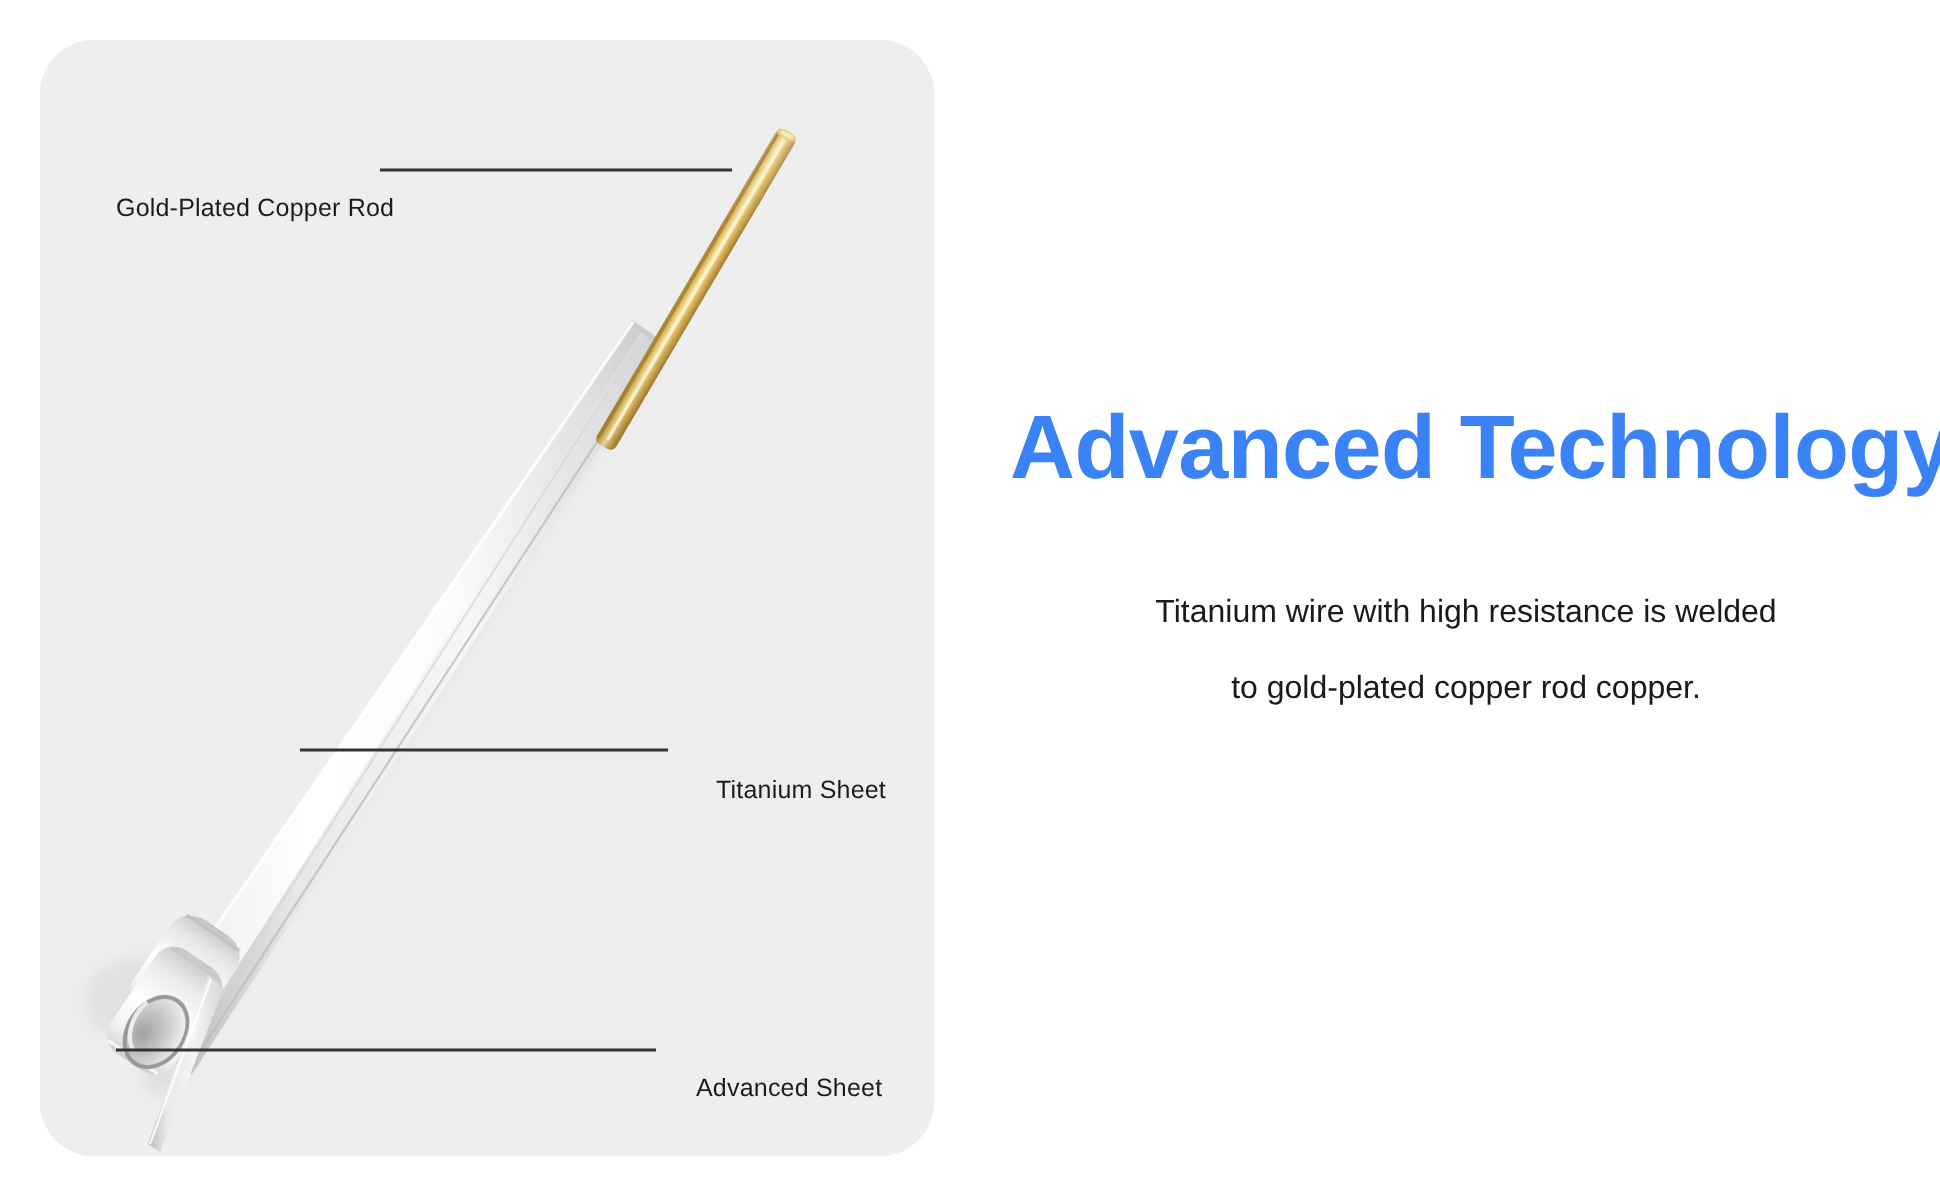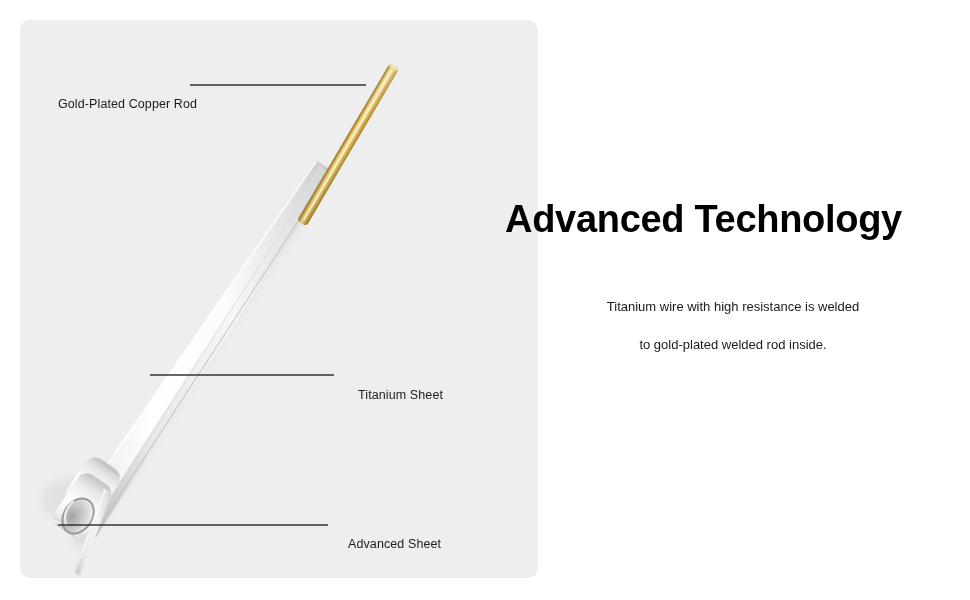--- a/index.html
+++ b/index.html
@@ -21,24 +21,24 @@
     width: 970px;
     height: 600px;
     background: #ffffff;
   }
 
   
   .product-card {
     position: absolute;
     left: 20px;
     top: 20px;
-    width: 518px;
+    width: 447px;
     height: 558px;
     background: #eeeeee;
-    border-radius: 10px;
+    border-radius: 27px;
     overflow: hidden;
   }
 
   .diagram-svg {
     position: absolute;
     left: 0;
     top: 0;
     width: 447px;
     height: 558px;
     display: block;
@@ -66,35 +66,36 @@
     width: 480px;
     height: 600px;
   }
 
   .headline {
     position: absolute;
     left: 15px;
     top: 198px;
     width: 465px;
     font-family: "Liberation Sans", sans-serif;
-    font-size: 38px;
+    font-size: 45px;
     font-weight: bold;
-    color: #000000;
+    color: #3b82f6;
     letter-spacing: -0.3px;
     line-height: 1.15;
+    text-align: center;
     white-space: nowrap;
   }
 
   .body-copy {
     position: absolute;
     left: 18px;
     top: 288px;
     width: 450px;
     font-family: "Liberation Sans", sans-serif;
-    font-size: 13px;
+    font-size: 16px;
     font-weight: normal;
     color: #1a1a1a;
     line-height: 38px;
     text-align: center;
   }
   .body-copy .copy-line {
     display: block;
   }
 </style>
 </head>
@@ -248,17 +249,17 @@
     <div class="callout-label callout-wire">Titanium Sheet</div>
 
     <div class="callout-label callout-sheet">Advanced Sheet</div>
   </div>
 
   <div class="info-panel">
     <div class="headline">Advanced Technology</div>
 
     <div class="body-copy">
       <span class="copy-line">Titanium wire with high resistance is welded</span>
-      <span class="copy-line">to gold-plated welded rod inside.</span>
+      <span class="copy-line">to gold-plated copper rod copper.</span>
     </div>
   </div>
 
 </div>
 
 </body></html>

